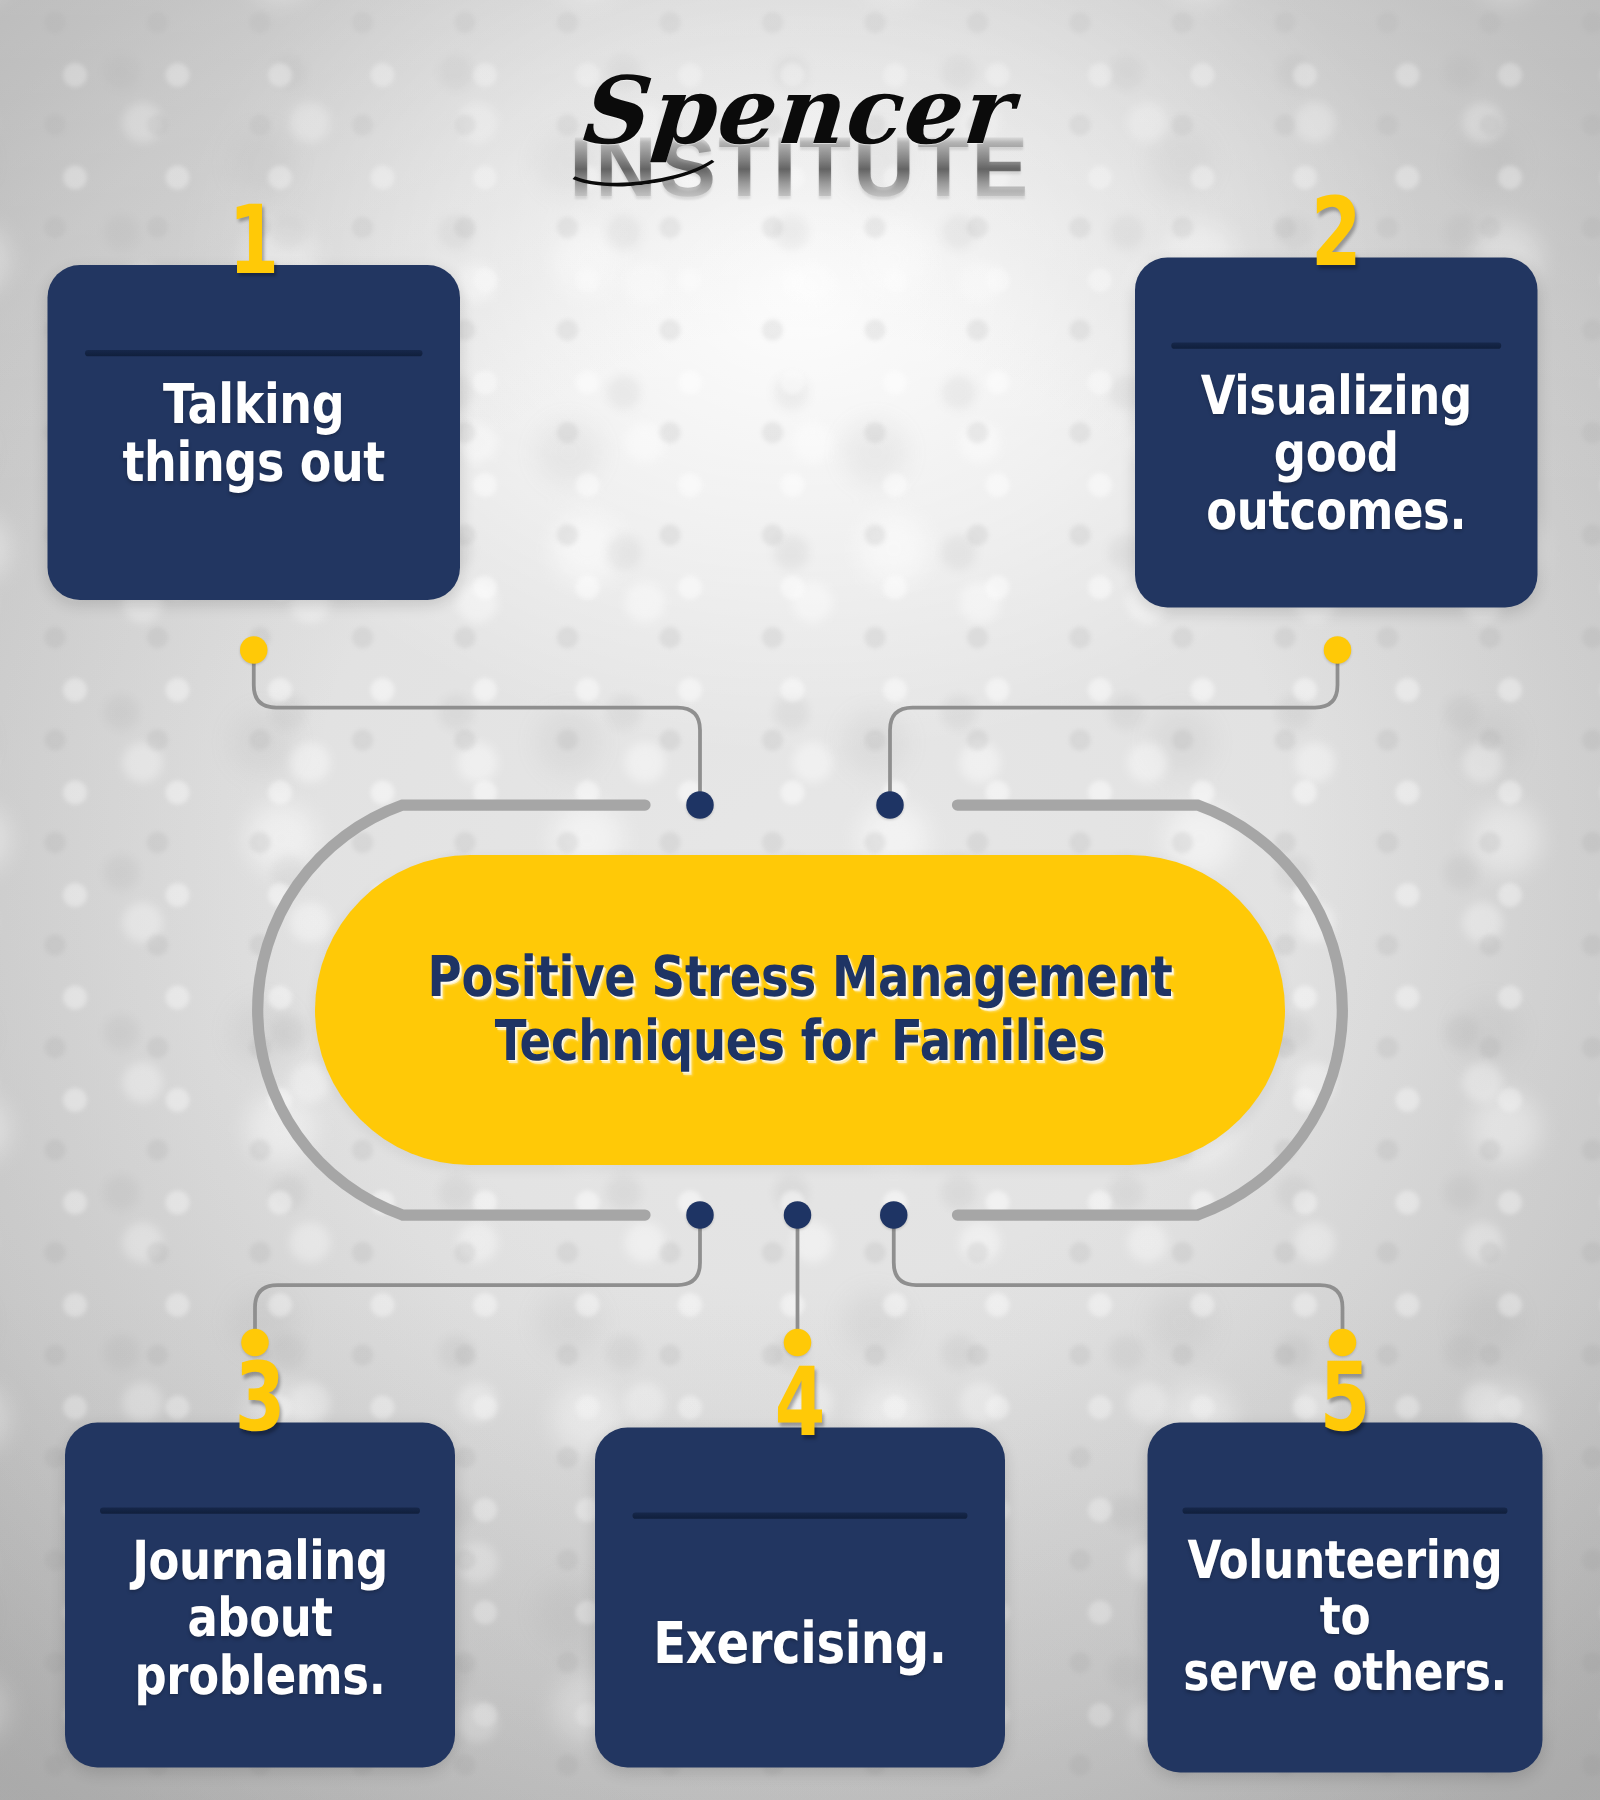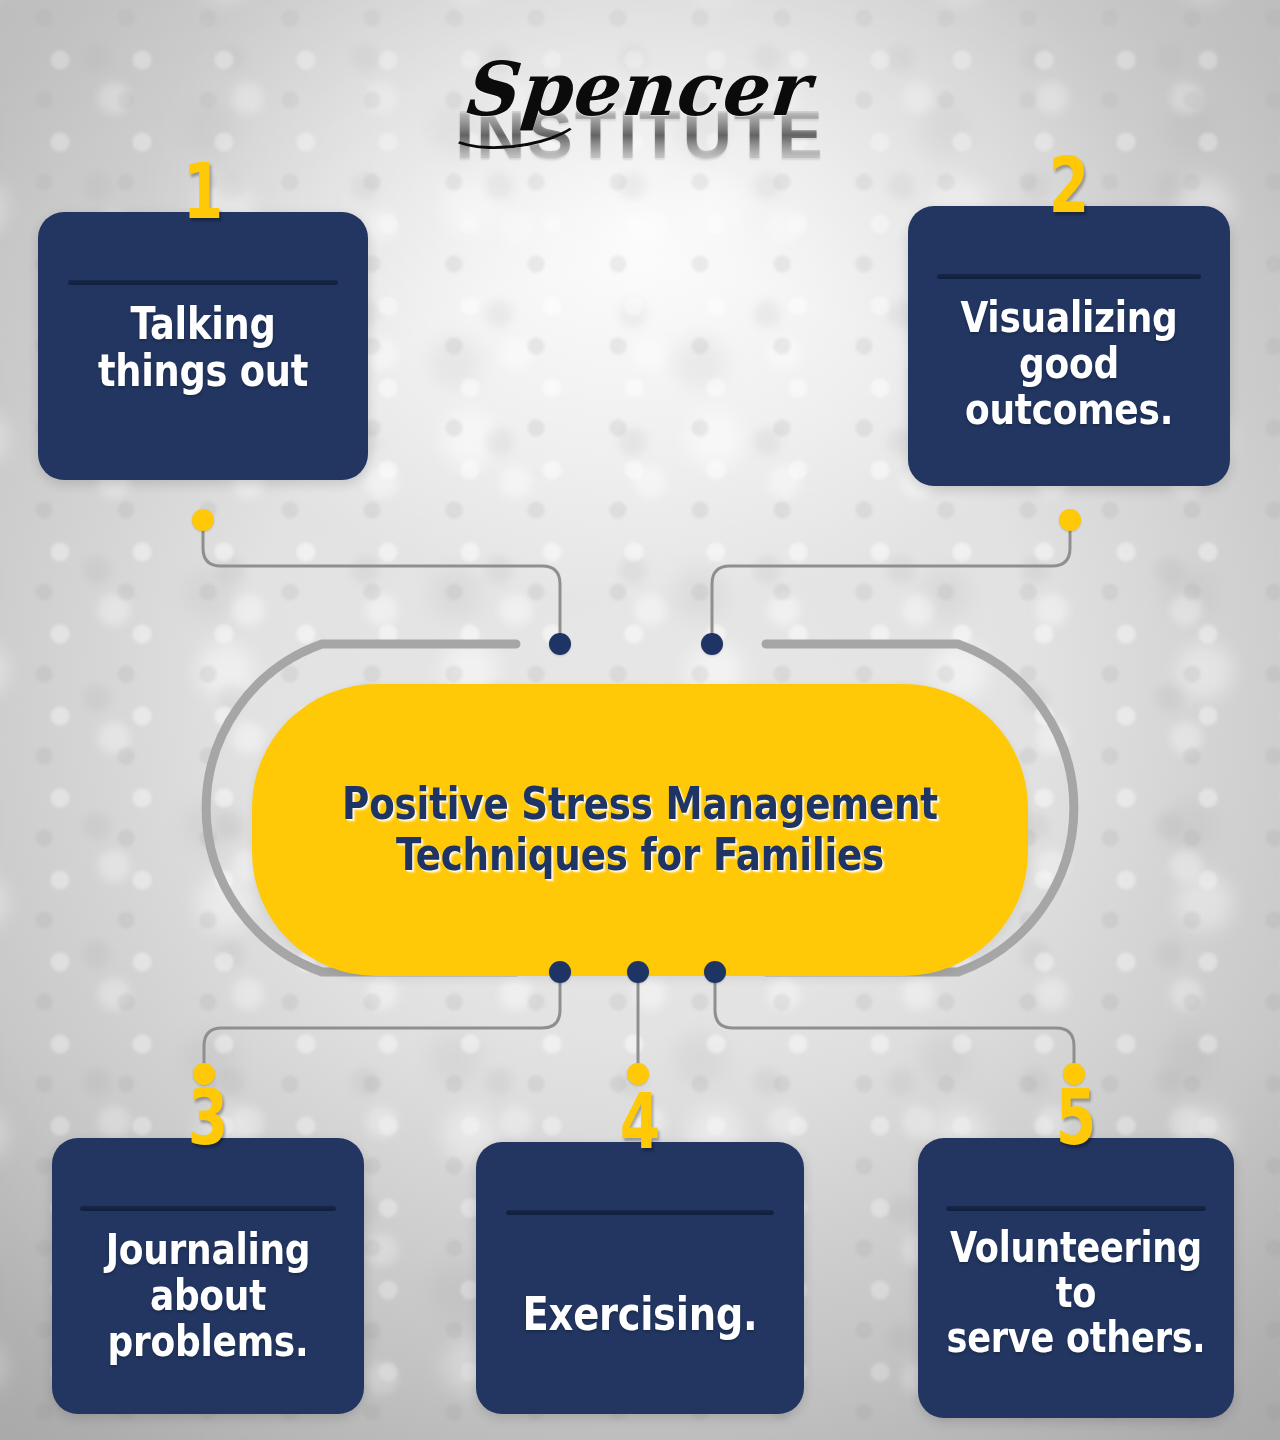--- a/index.html
+++ b/index.html
@@ -130,21 +130,21 @@
   .wires {
     position: absolute;
     inset: 0;
     pointer-events: none;
   }
   .center-capsule {
     position: absolute;
     left: 252px;
     top: 684px;
     width: 776px;
-    height: 292px;
+    height: 248px;
     background: #FFC907;
     border-radius: 124px;
     display: flex;
     align-items: center;
     justify-content: center;
     box-shadow: 0 3px 10px rgba(0,0,0,0.07);
   }
   .center-title {
     font-family: "DejaVu Sans Condensed", "Liberation Sans Narrow", "Liberation Sans", sans-serif;
     font-weight: 700;

